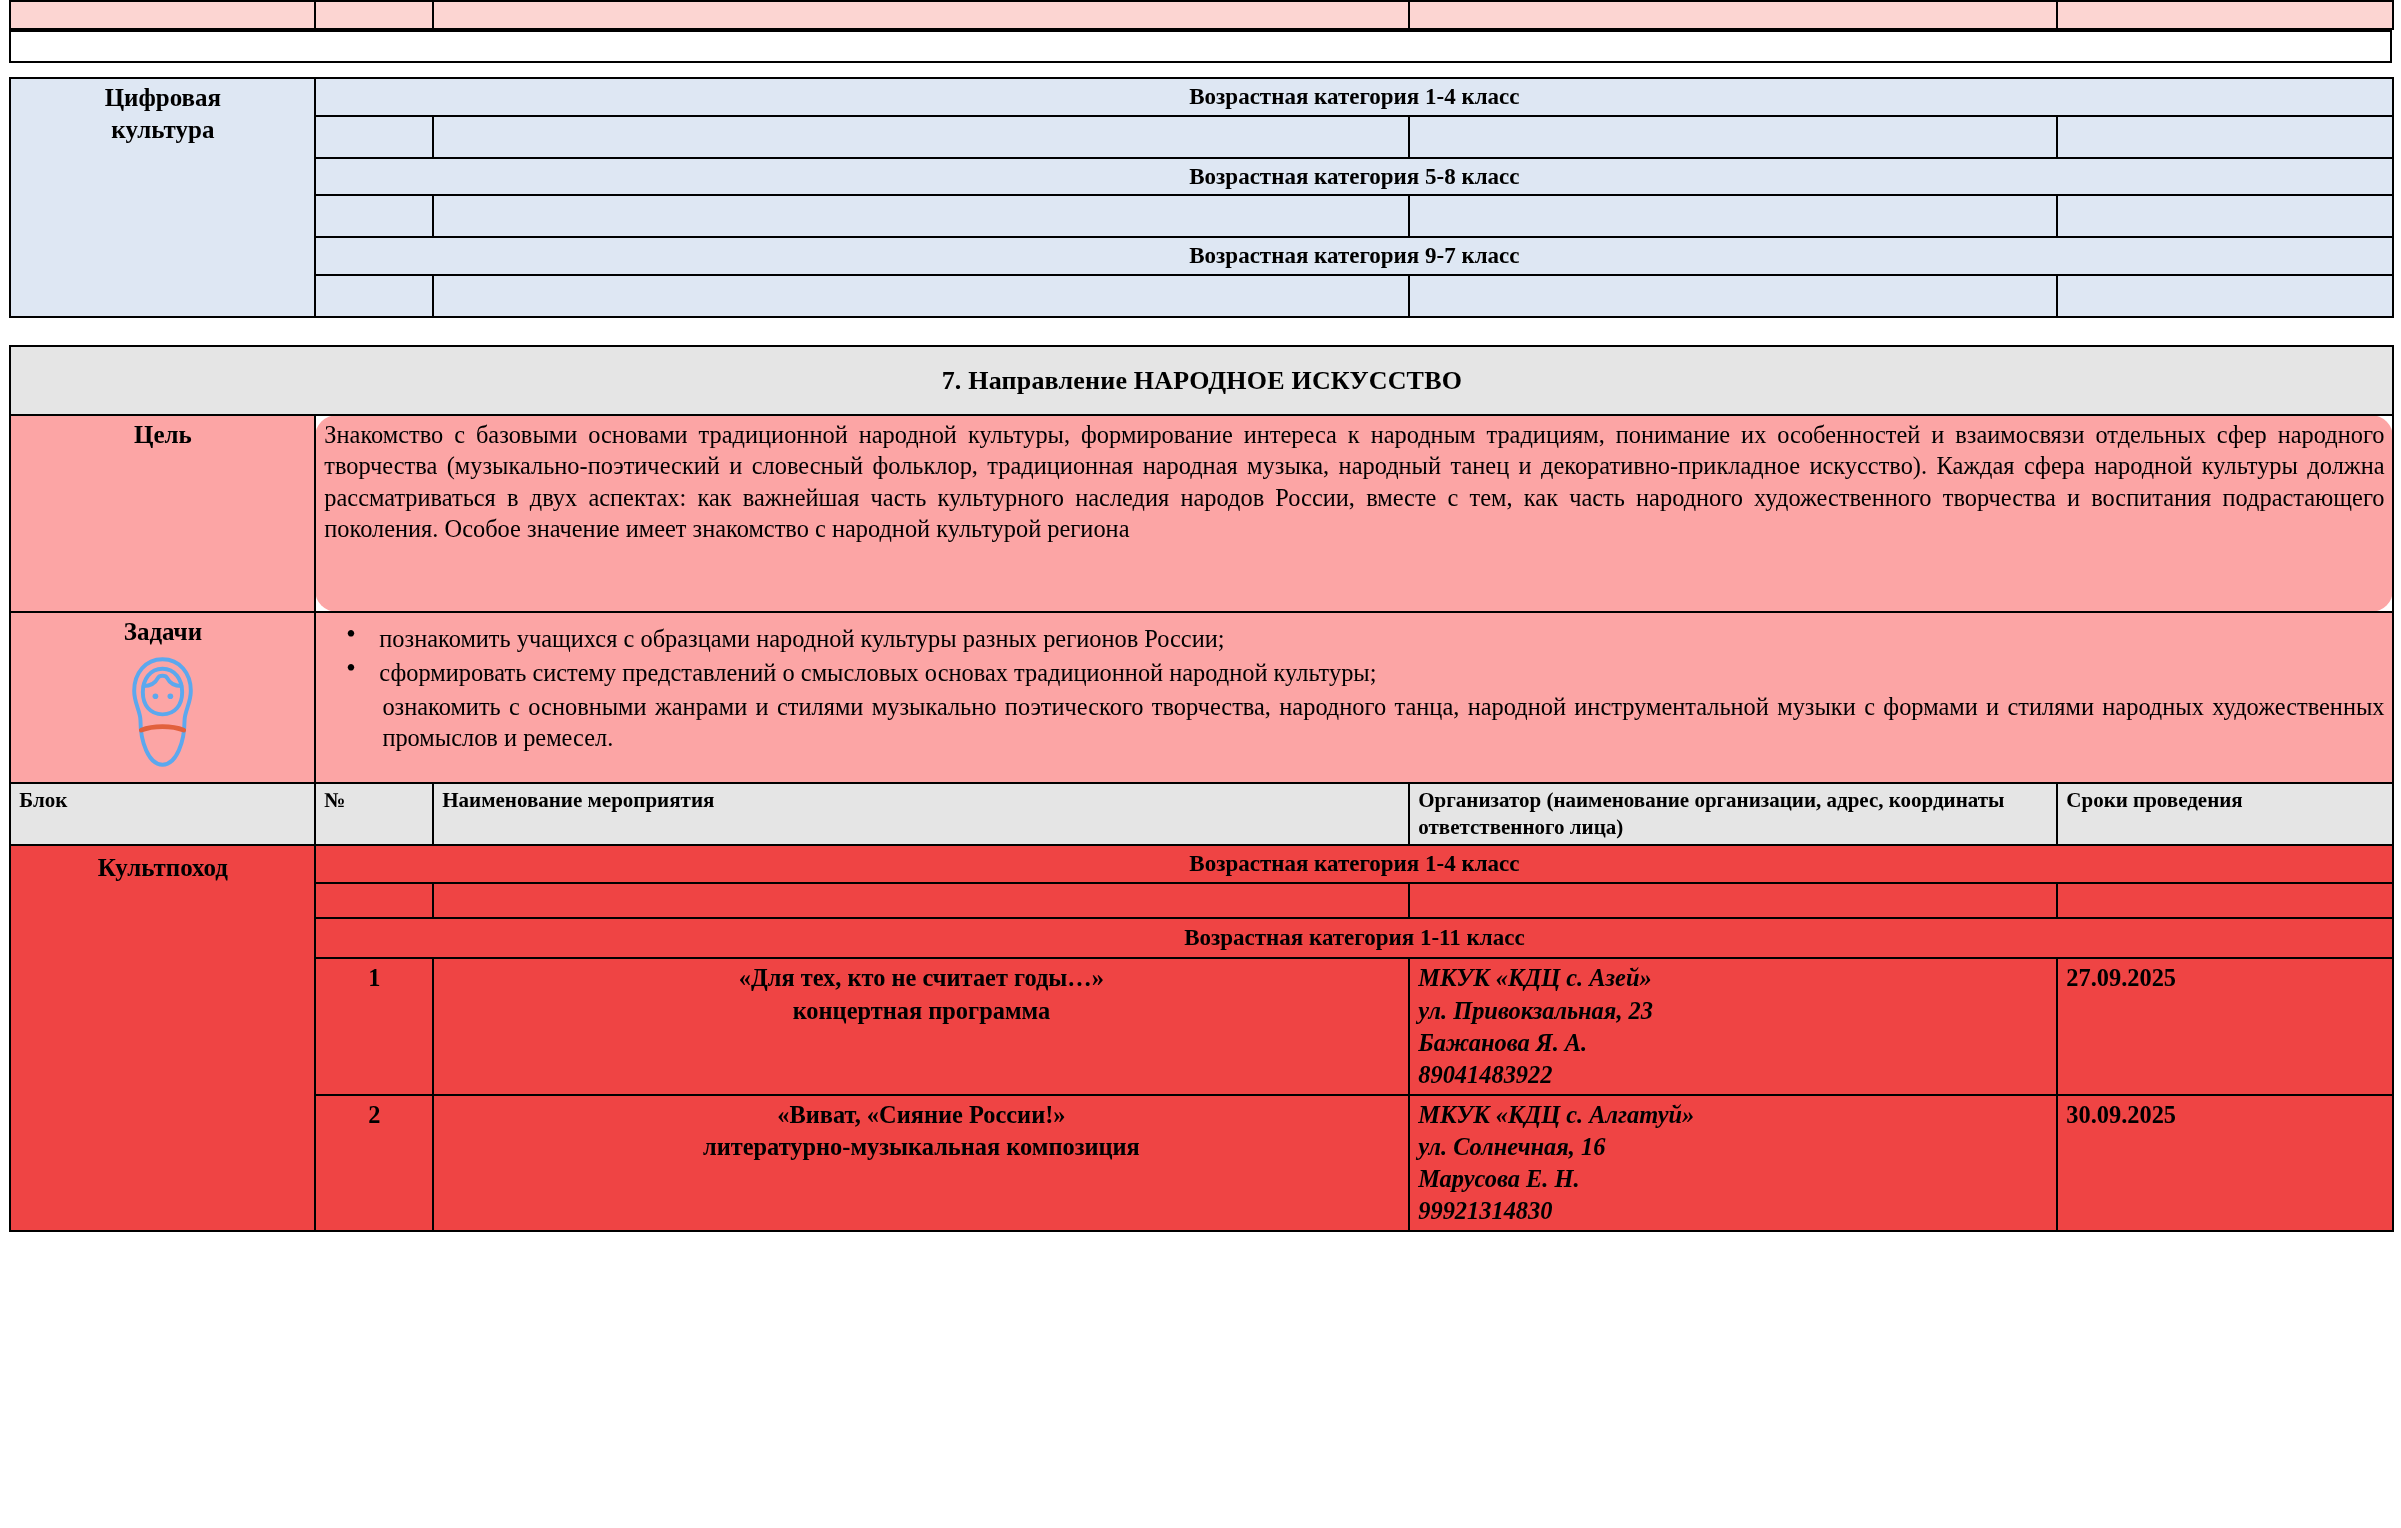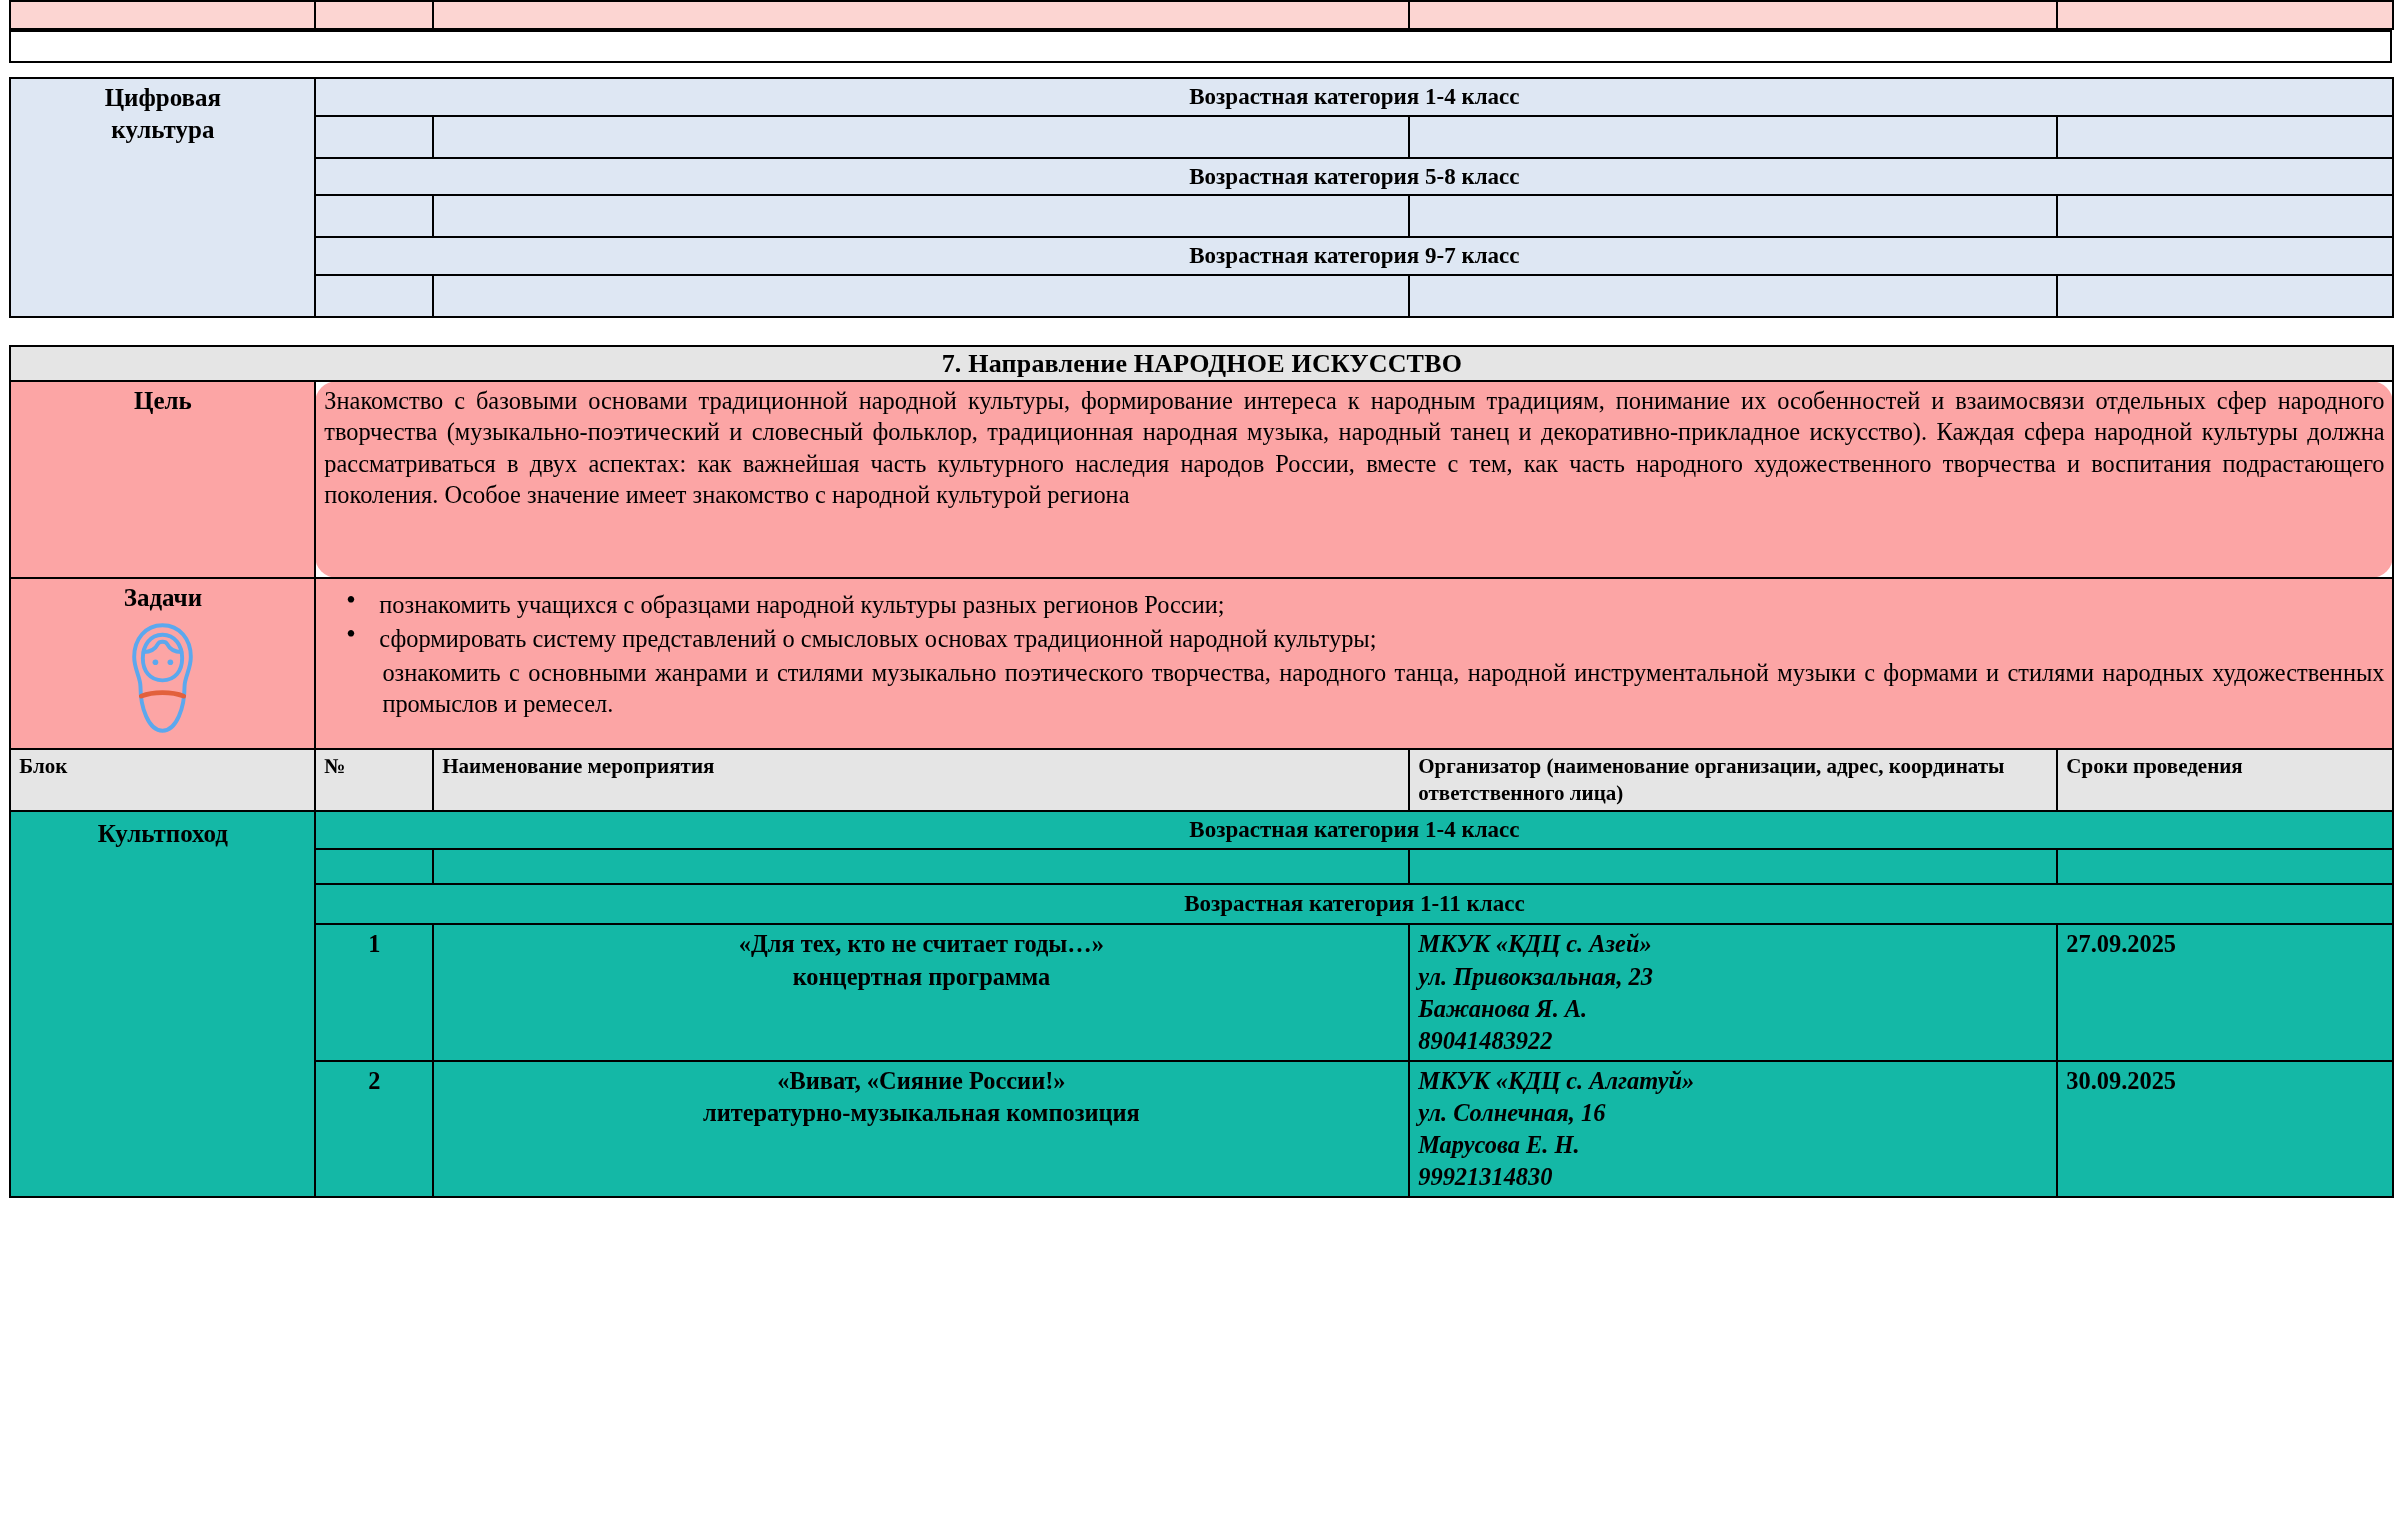--- a/index.html
+++ b/index.html
@@ -42,21 +42,21 @@
   col.c1 { width: 305px; }
   col.c2 { width: 118px; }
   col.c3 { width: 976px; }
   col.c4 { width: 648px; }
   col.c5 { width: 336px; }
 
   
   .fill-pink   { background: #FCD5D2; }
   .fill-blue   { background: #DEE7F3; }
   .fill-grey   { background: #E5E5E5; }
-  .fill-cream  { background: #14b8a6; margin-left: 7px; }
+  .fill-cream  { background: #ef4444; margin-left: 7px; }
   .fill-white  { background: #fca5a5; }
   .just { text-align: justify; text-justify: inter-word; border-radius: 22px; }
 
   .sep-band {
     height: 33px;
     background: #ffffff;
     border-left: 2.4px solid #000;
     border-right: 2.4px solid #000;
     border-top: 2.4px solid #000;
     border-bottom: 2.4px solid #000;
@@ -215,21 +215,21 @@
     <colgroup>
       <col class="c1">
         <col class="c2">
         <col class="c3">
         <col class="c4">
         <col class="c5">
     </colgroup>
     <tbody>
 
       <tr>
-        <td class="fill-grey sect-title" colspan="5" style="padding:0 0;margin-top:44px;">7. Направление НАРОДНОЕ ИСКУССТВО</td>
+        <td class="fill-grey sect-title" colspan="5" style="padding:17px 0;margin-top:44px;">7. Направление НАРОДНОЕ ИСКУССТВО</td>
       </tr>
 
       <tr>
         <td class="fill-white label-cell">Цель</td>
         <td class="fill-white goal-cell just" colspan="4" style="height:197px;">
           <p>Знакомство с базовыми основами традиционной народной культуры, формирование интереса к народным традициям, понимание их особенностей и взаимосвязи отдельных сфер народного творчества (музыкально-поэтический и словесный фольклор, традиционная народная музыка, народный танец и декоративно-прикладное искусство). Каждая сфера народной культуры должна рассматриваться в двух аспектах: как важнейшая часть культурного наследия народов России, вместе с тем, как часть народного художественного творчества и воспитания подрастающего поколения. Особое значение имеет знакомство с народной культурой региона</p>
         </td>
       </tr>
 
       <tr>

